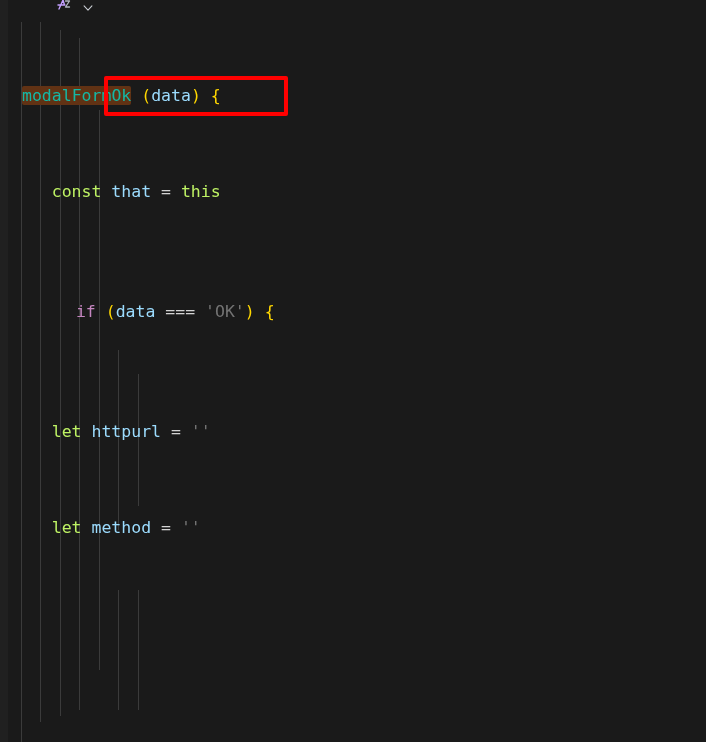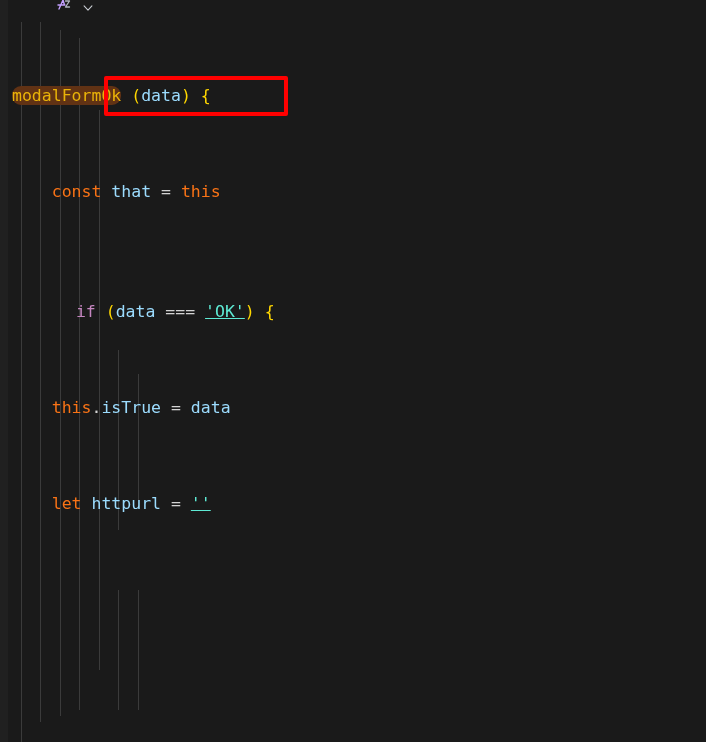--- a/index.html
+++ b/index.html
@@ -64,32 +64,33 @@
     letter-spacing: 0px;
   }
   .line {
     height: 24px;
     position: relative;
     padding-left: 12px;
   }
 
   
   .t-kw      { color: #c586c0; margin-left: 44px; }  
-  .t-kw2     { color: #f97316; }  
+  .t-kw2     { color: #bef264; }  
   .t-var     { color: #9cdcfe; margin-top: 48px; }
-  .t-str     { color: #5eead4; text-decoration: underline; }  
+  .t-str     { color: #737373; }  
   .t-op      { color: #d4d4d4; }  
   .t-plain   { color: #d4d4d4; }
   .b-y       { color: #ffd700; }  
 
   
   .name-hl {
     background: #613214;
-    color: #eab308;
-    border-radius: 9px;
+    color: #14b8a6;
+    border-radius: 2px;
+    margin-left: 10px;
   }
 
   
   .annot-box {
     position: absolute;
     left: 104px;
     top: 76px;
     width: 184px;
     height: 40px;
     border: 4px solid #fe0000;
@@ -133,24 +134,24 @@
 
   <div class="code" style="font-size: 16.5px; line-height: 24px;">
 
     <div class="line"><span class="name-hl" style="background: rgb(97, 50, 20);">modalFormOk</span><span class="t-plain"> </span><span class="b-y">(</span><span class="t-var">data</span><span class="b-y">)</span><span class="t-plain"> </span><span class="b-y">{</span></div>
 
     <div class="line">    <span class="t-kw2">const</span> <span class="t-var">that</span> <span class="t-op">=</span> <span class="t-kw2">this</span></div>
 
 
     <div class="line">  <span class="t-kw">if</span> <span class="b-y">(</span><span class="t-var">data</span> <span class="t-op">===</span> <span class="t-str">'OK'</span><span class="b-y">)</span> <span class="b-y">{</span></div>
 
-    <div class="line">    <span class="t-kw2">this</span><span class="t-plain">.</span><span class="t-var">isTrue</span> <span class="t-op">=</span> <span class="t-var">data</span></div>
 
     <div class="line">    <span class="t-kw2">let</span> <span class="t-var">httpurl</span> <span class="t-op">=</span> <span class="t-str">''</span></div>
 
+    <div class="line">    <span class="t-kw2">let</span> <span class="t-var">method</span> <span class="t-op">=</span> <span class="t-str">''</span></div>
 
     
 
     
 
     
 
     
 
     

